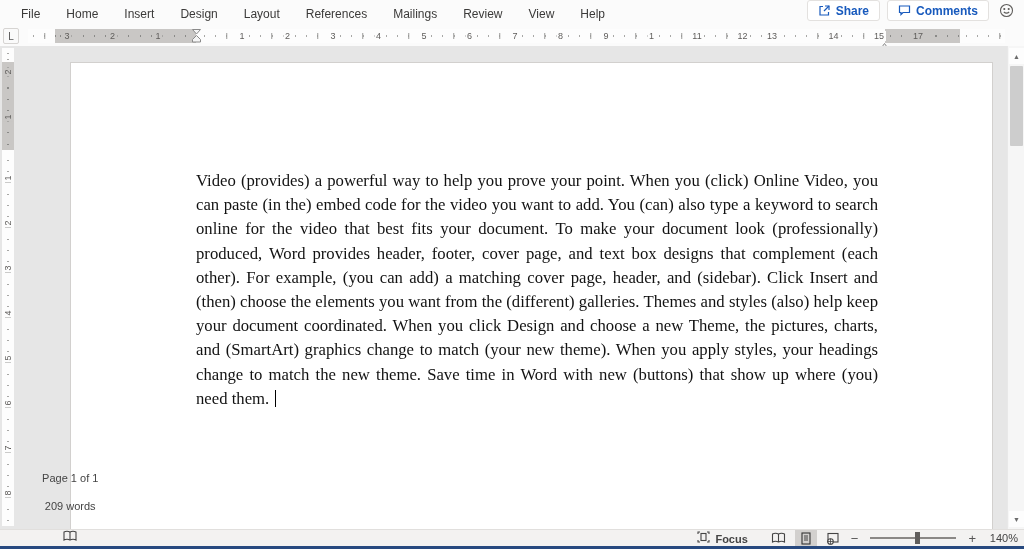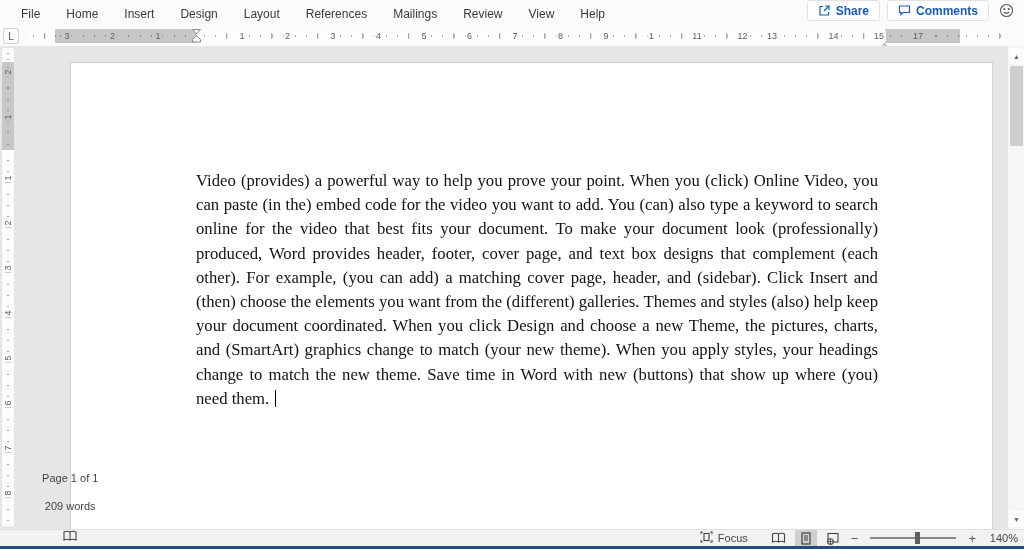--- a/index.html
+++ b/index.html
@@ -78,21 +78,21 @@
 
   
   .statusbar { position:absolute; left:0; top:529px; width:1024px; height:17px;
     background:#f3f2f1; border-top:1px solid #e1dfdd;
     display:flex; align-items:center; font-size:11px; color:#444; }
   .statusbar .sect-left { display:flex; align-items:center; gap:16px; padding-left:8px;flex-direction:column; }
   .statusbar .sect-left > * { padding:0 6px; }
   .statusbar .sect-right { margin-left:auto; display:flex; align-items:center; gap:4px; padding-right:6px; }
   .sb-icon { display:flex; align-items:center; justify-content:center; height:16px; padding:0 5px; }
   .sb-icon.selected { background:#d2d0ce; }
-  .focus-wrap { display:flex; align-items:center; gap:5px; padding-right:14px; }
+  .focus-wrap { display:flex; align-items:flex-end; gap:5px; padding-right:14px;font-weight:bold; }
   .zoom-track { position:relative; width:86px; height:2px; background:#8a8886; margin:0 6px; }
   .zoom-thumb { position:absolute; left:45px; top:-5px; width:5px; height:12px; background:#605e5c; }
   .zoom-sign { font-size:13px; color:#555; padding:0 2px; }
   .zoom-label { width:36px; text-align:right; color:#444; }
   .accent-bottom { position:absolute; left:0; top:546px; width:1024px; height:3px; background:#27497f; }
 </style>
 </head>
 <body>
 
 <div class="app">

